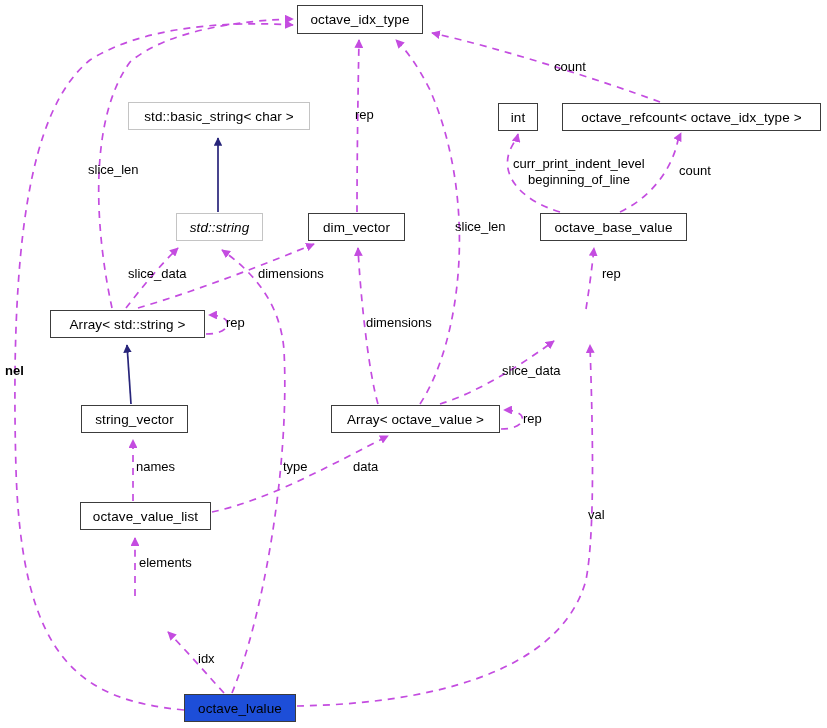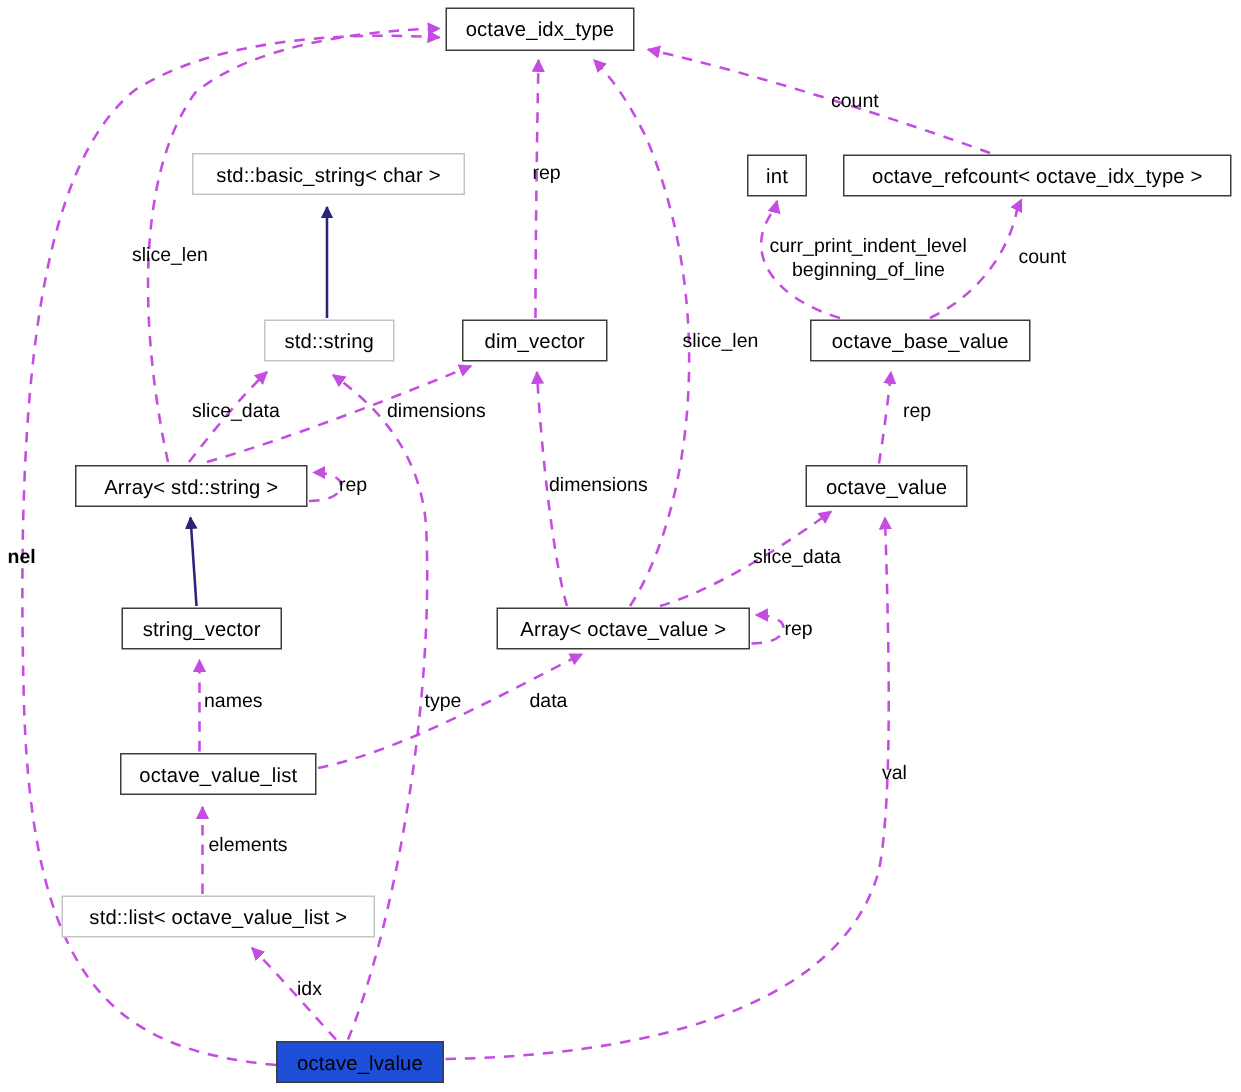--- a/index.html
+++ b/index.html
@@ -130,55 +130,49 @@
   </div>
 
   <div class="node strong" style="left:498px; top:103px; width:40px; height:28px;">
     <span>int</span>
   </div>
 
   <div class="node strong" style="left:562px; top:103px; width:259px; height:28px;">
     <span>octave_refcount&lt; octave_idx_type &gt;</span>
   </div>
 
-  <div class="node faint" style="left:176px; top:213px; width:87px; height:28px;">
+  <div class="node faint" style="left:176px; top:213px; width:87px; height:28px;font-style:italic;">
     <span>std::string</span>
   </div>
 
   <div class="node strong" style="left:308px; top:213px; width:97px; height:28px;">
     <span>dim_vector</span>
   </div>
 
   <div class="node strong" style="left:540px; top:213px; width:147px; height:28px;">
     <span>octave_base_value</span>
   </div>
 
   <div class="node strong" style="left:50px; top:310px; width:155px; height:28px;">
     <span>Array&lt; std::string &gt;</span>
   </div>
 
-  <div class="node strong" style="left:537px; top:310px; width:108px; height:28px;">
-    <span>octave_value</span>
-  </div>
 
   <div class="node strong" style="left:81px; top:405px; width:107px; height:28px;align-items:center;">
     <span>string_vector</span>
   </div>
 
   <div class="node strong" style="left:331px; top:405px; width:169px; height:28px;">
     <span>Array&lt; octave_value &gt;</span>
   </div>
 
   <div class="node strong" style="left:80px; top:502px; width:131px; height:28px;">
     <span>octave_value_list</span>
   </div>
 
-  <div class="node faint" style="left:41px; top:597px; width:209px; height:28px;">
-    <span>std::list&lt; octave_value_list &gt;</span>
-  </div>
 
   <div class="node highlight" style="left:184px; top:694px; width:112px; height:28px;">
     <span>octave_lvalue</span>
   </div>
 
   <div class="edge-label" style="left:554px; top:59px;">count</div>
 
   <div class="edge-label" style="left:355px; top:107px;">rep</div>
 
   <div class="edge-label" style="left:88px; top:162px;">slice_len</div>

